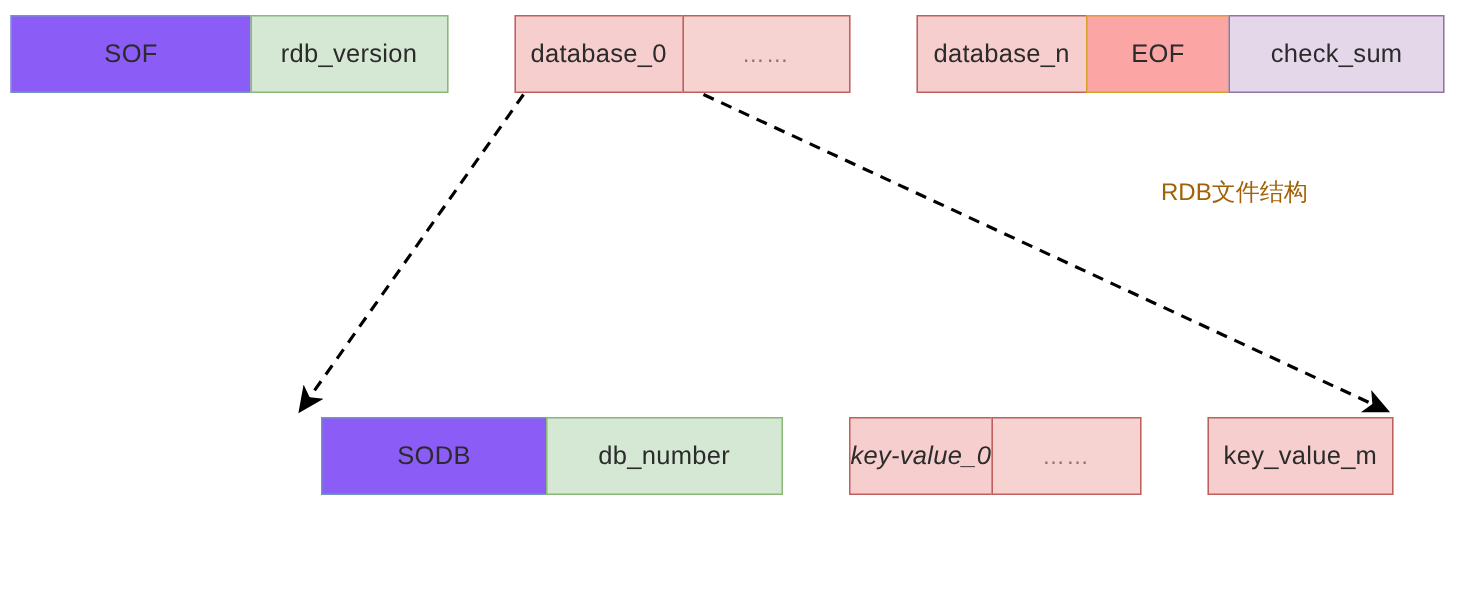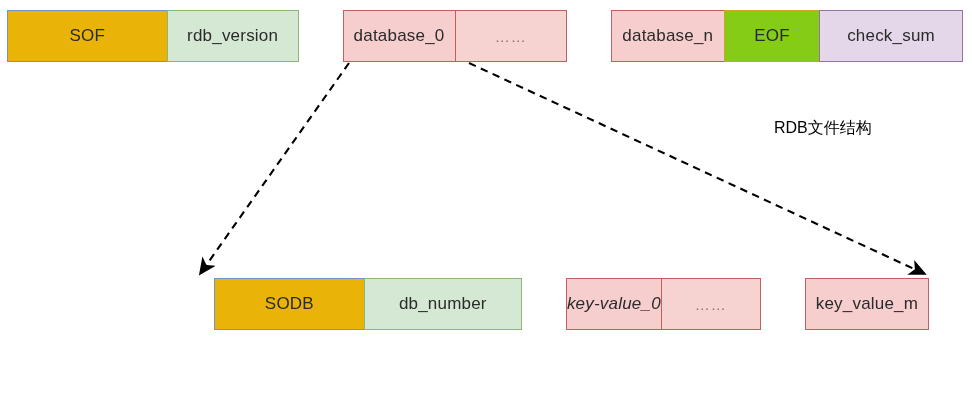--- a/index.html
+++ b/index.html
@@ -33,33 +33,33 @@
     font-size: 17px;
     color: #2b2b2b;
     letter-spacing: 0.2px;
     white-space: nowrap;
     border-style: solid;
     border-width: 1px;
     margin-left: -1px;
   }
   .cell:first-child { margin-left: 0; }
 
-  .c-blue   { background: #eab308; border-color: #7293c4; }
+  .c-blue   { background: #8b5cf6; border-color: #7293c4; }
   .c-green  { background: #d5e8d4; border-color: #89b877; }
   .c-red    { background: #f6cecd; border-color: #c0605c; margin-left: 44px; }
   .c-redlt  { background: #f6d2d1; border-color: #c0605c; }
-  .c-orange { background: #84cc16; border-color: #d6a12b; }
+  .c-orange { background: #fca5a5; border-color: #d6a12b; }
   .c-purple { background: #e4d7ea; border-color: #9673a6; }
 
   .ellipsis { color: #9a6b6b; font-size: 15px; letter-spacing: 1px; }
 
   .caption {
     position: absolute;
     font-size: 16px;
-    color: #000000;
+    color: #a16207;
     white-space: nowrap;
   }
 
   svg.arrows {
     position: absolute;
     left: 0; top: 0;
     width: 972px;
     height: 403px;
     pointer-events: none;
   }

